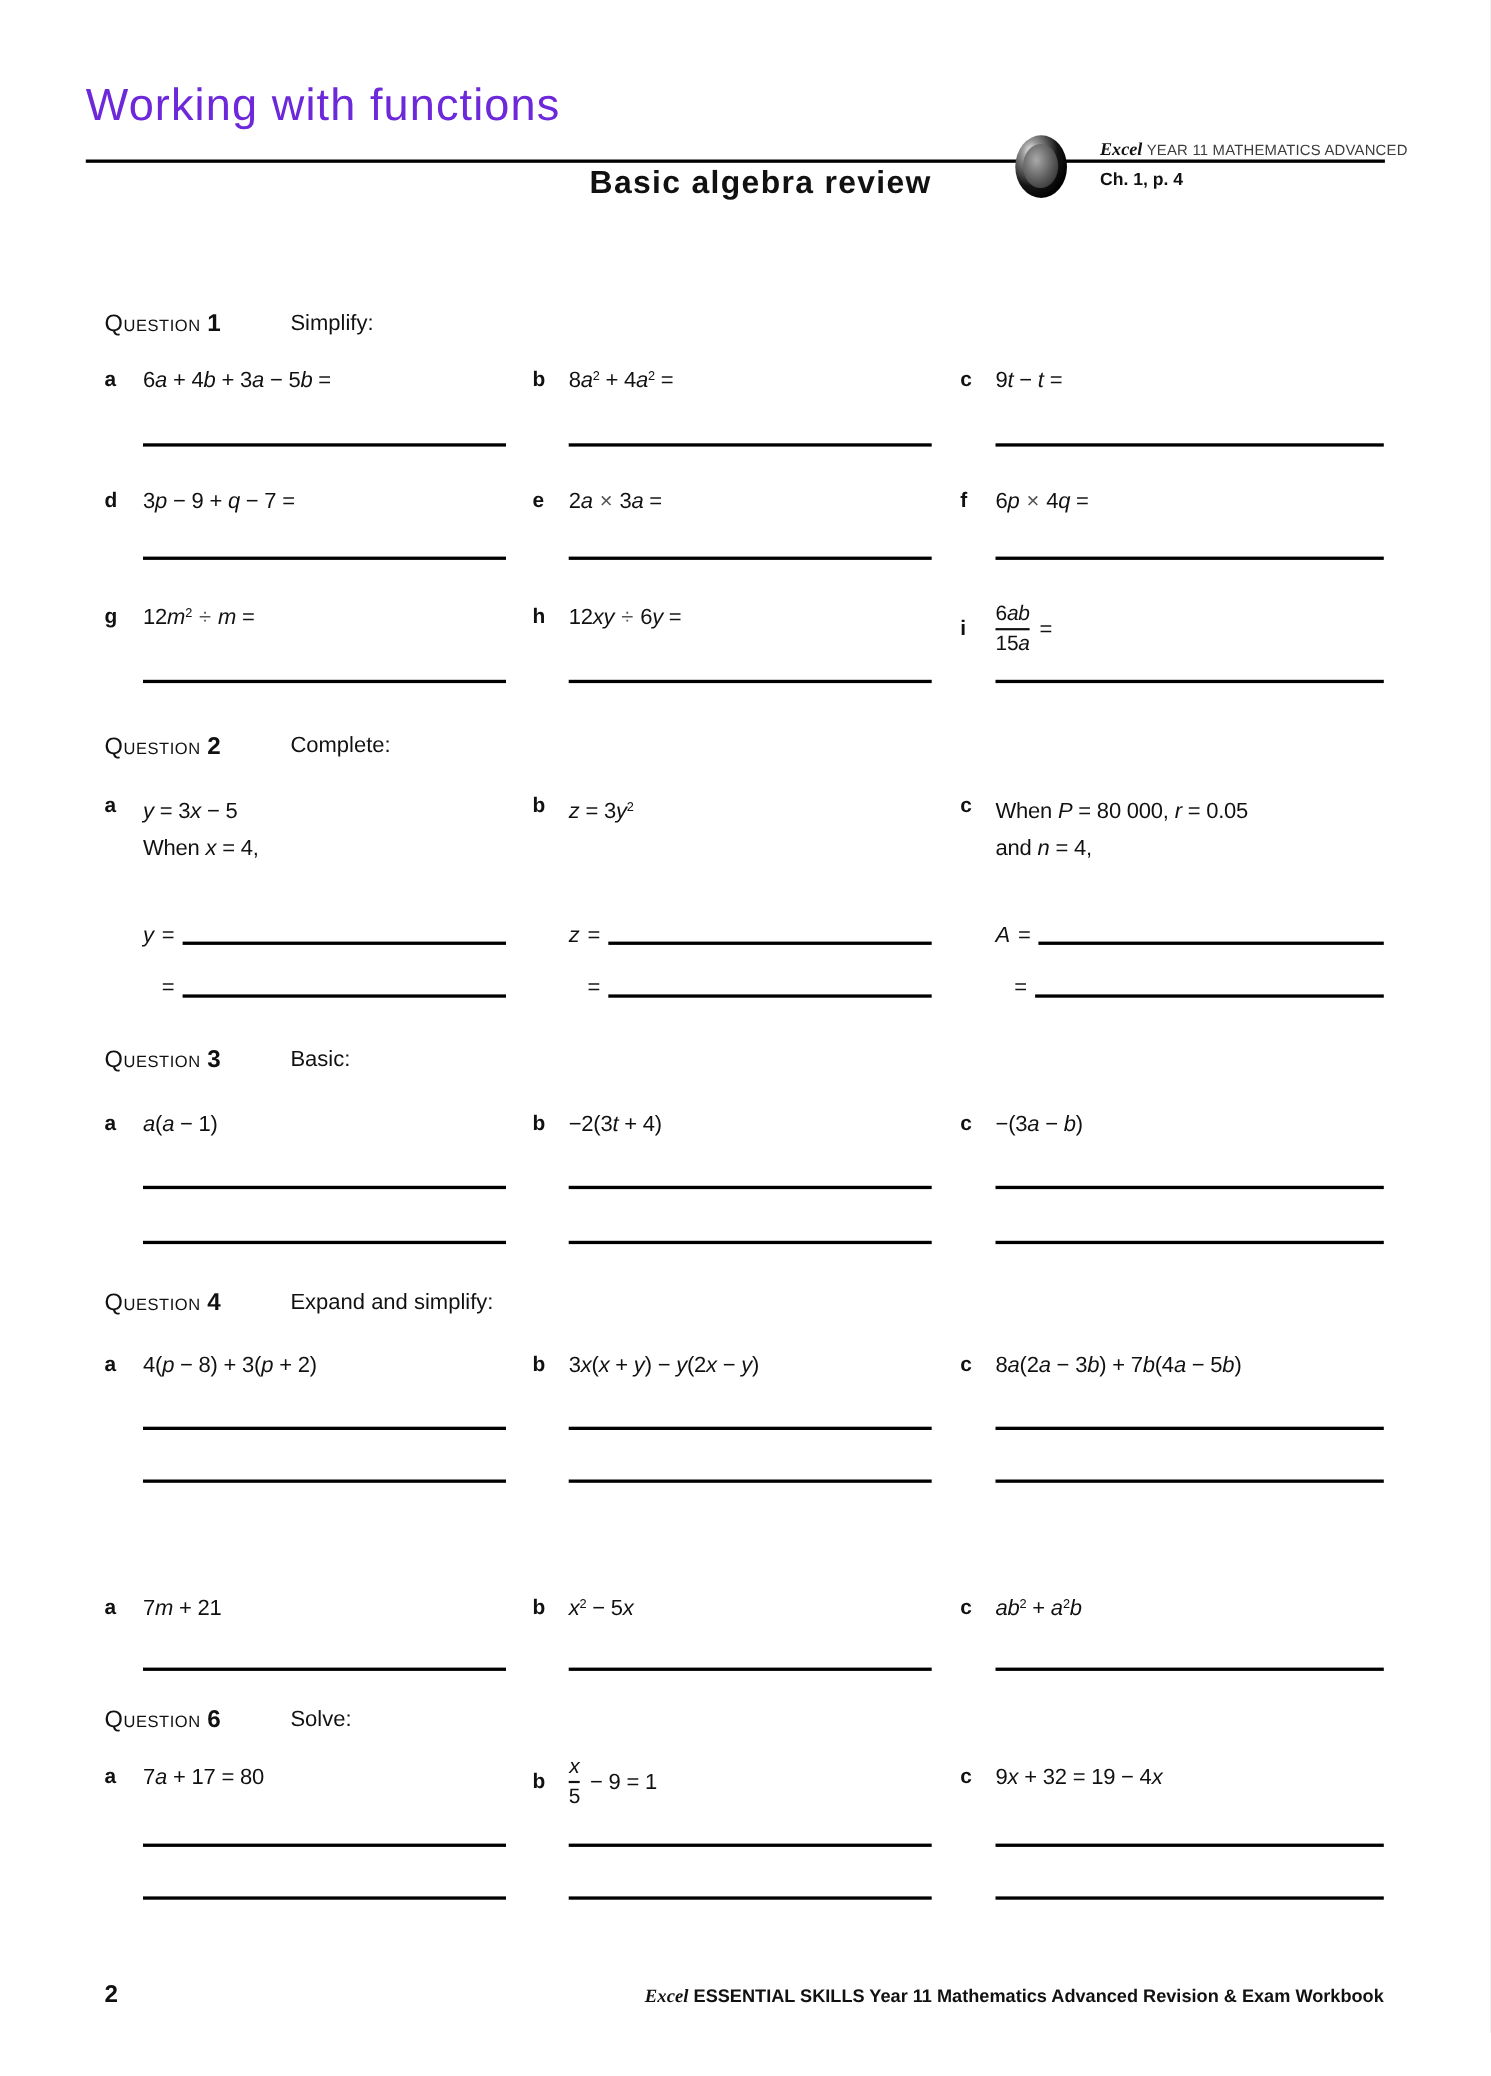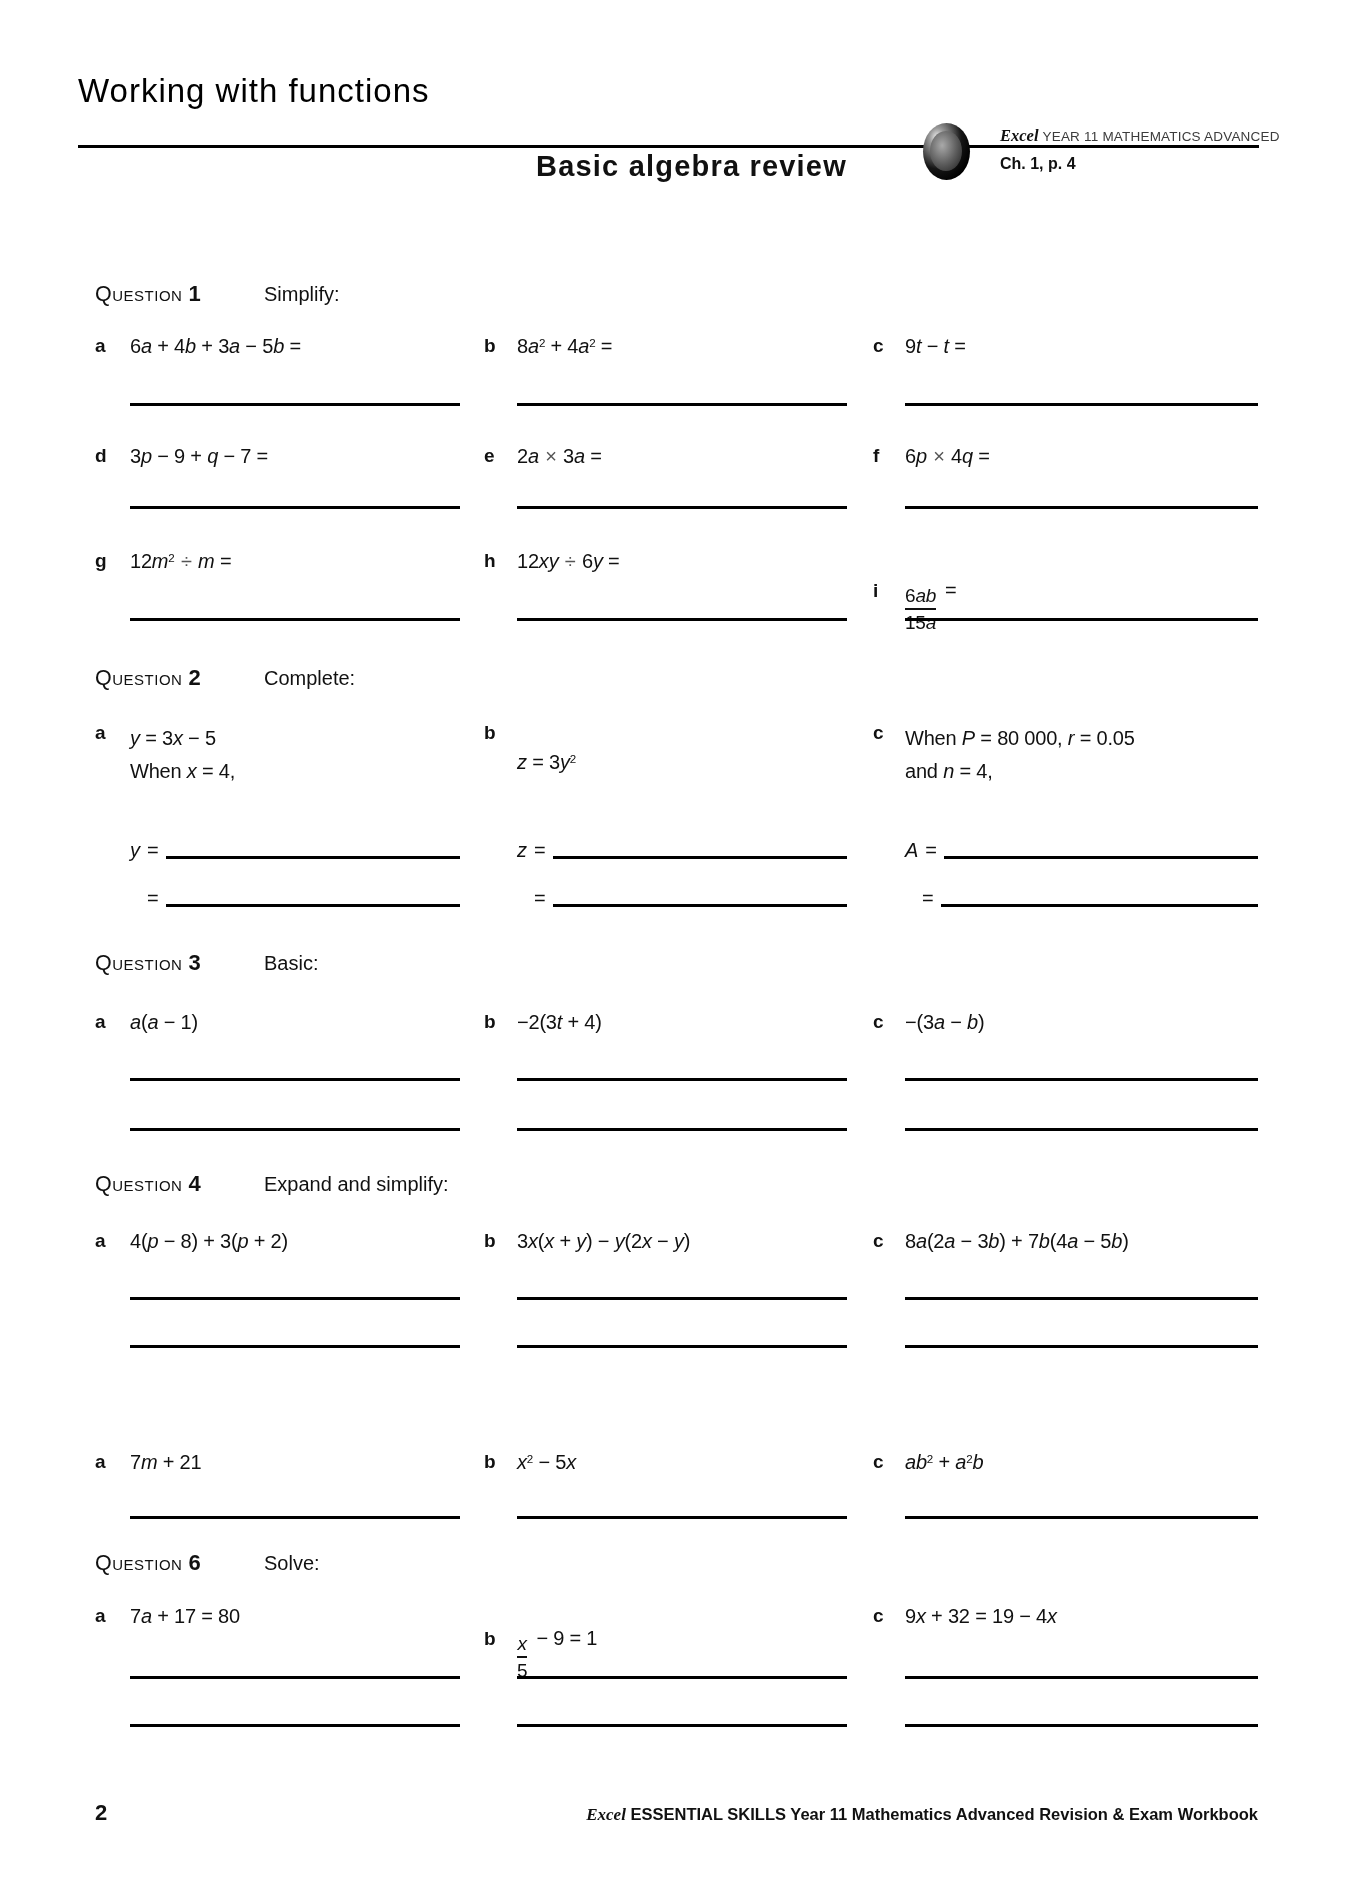--- a/index.html
+++ b/index.html
@@ -6,21 +6,21 @@
   html,body { margin:0; padding:0; background:#e8e8e8; }
   .page {
     position:relative; width:1355px; height:1887px; margin:0 auto;
     background:#ffffff; color:#111;
     font-family:"Liberation Sans", sans-serif;
     overflow:hidden;
   }
   
   .page-title {
     position:absolute; left:78px; top:72px;
-    font-size:33px; font-weight:300; letter-spacing:1px; color:#000000;
+    font-size:41px; font-weight:300; letter-spacing:1px; color:#6d28d9;
   }
   .hrule { position:absolute; left:78px; top:145px; width:1181px; height:3px; background:#000; }
   .ball {
     position:absolute; left:923px; top:123px; width:47px; height:57px; border-radius:50%;
     background:radial-gradient(ellipse at 30% 26%, #f5f5f5 0%, #9a9a9a 16%, #151515 52%, #000 78%);
   }
   .ball-inner {
     position:absolute; left:7px; top:8px; right:8px; bottom:9px; border-radius:50%;
     background:radial-gradient(ellipse at 38% 36%, #a9a9a9 0%, #5d5d5d 52%, #1c1c1c 100%);
   }
@@ -53,34 +53,34 @@
   .op { color:#555; padding:0 1px; }
   .vcenter { align-items:center; }
   
   .ansline { position:absolute; height:0; border-top:3px solid #000; }
   .al1 { left:130px; width:330px; }
   .al2 { left:517px; width:330px; }
   .al3 { left:905px; width:353px; }
   
   .q2c { position:absolute; top:722px; font-size:20px; line-height:32.5px; letter-spacing:-0.2px; }
   .q2c.p1 { left:130px; width:360px; }
-  .q2c.p2 { left:517px; width:360px;margin-top:24px; }
+  .q2c.p2 { left:517px; width:360px; }
   .q2c.p3 { left:905px; width:380px; }
   .q2ans { position:absolute; height:24px; display:flex; align-items:flex-end; font-size:20px; }
   .q2ans .pre { font-style:italic; margin-right:7px; }
   .q2ans .eq  { margin-right:7px; }
   .q2ans .eq.indent { margin-left:17px; }
   .q2ans .fl { flex:1; height:0; border-top:3px solid #000; margin-bottom:3px; }
   .q2a1 { left:130px; width:330px; }
   .q2a2 { left:517px; width:330px; }
   .q2a3 { left:905px; width:353px; }
   
   .fracrow { display:flex; align-items:center; gap:9px; }
   .frac { display:inline-flex; flex-direction:column; align-items:center;
-          font-size:19px; line-height:23px; text-align:center;margin-top:37px; }
+          font-size:19px; line-height:23px; text-align:center; }
   .frac .bar { align-self:stretch; height:0; border-top:2px solid #111; margin:1px 0; }
   
   .pagenum { position:absolute; left:95px; top:1800px; font-size:22px; font-weight:700; }
   .footer-text {
     position:absolute; left:258px; top:1805px; width:1000px; text-align:right;
     font-size:16.5px; font-weight:700; white-space:nowrap;
   }
   .footer-text .brand { font-size:17px; }
 </style>
 </head>

